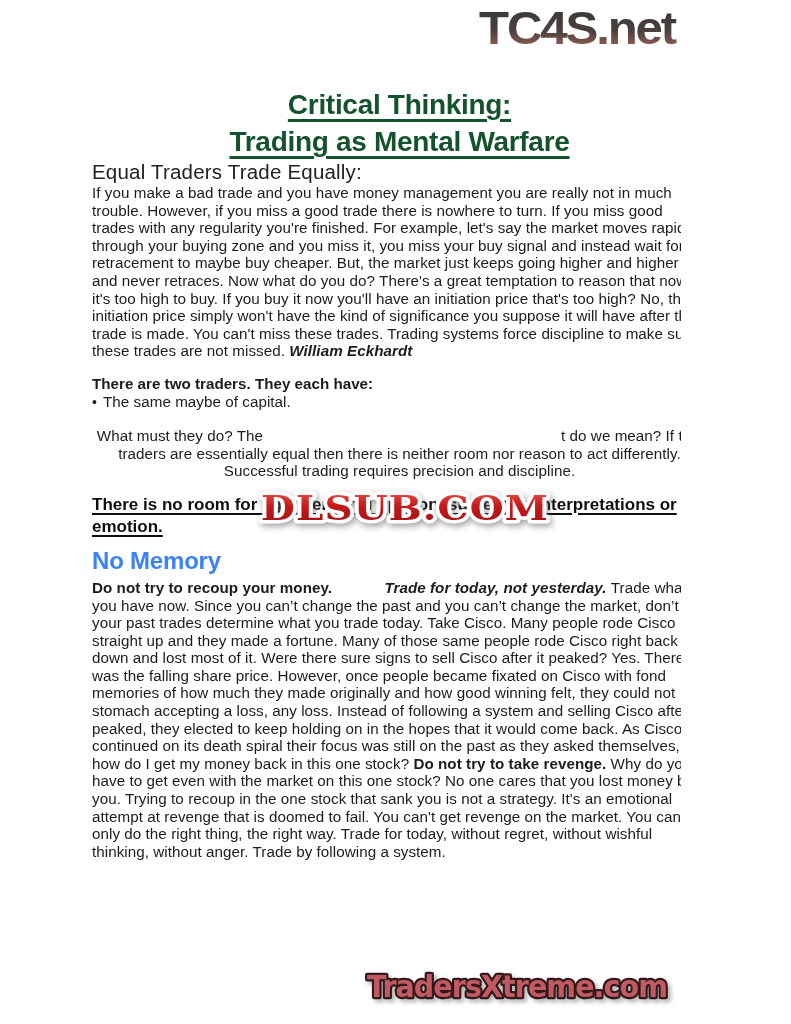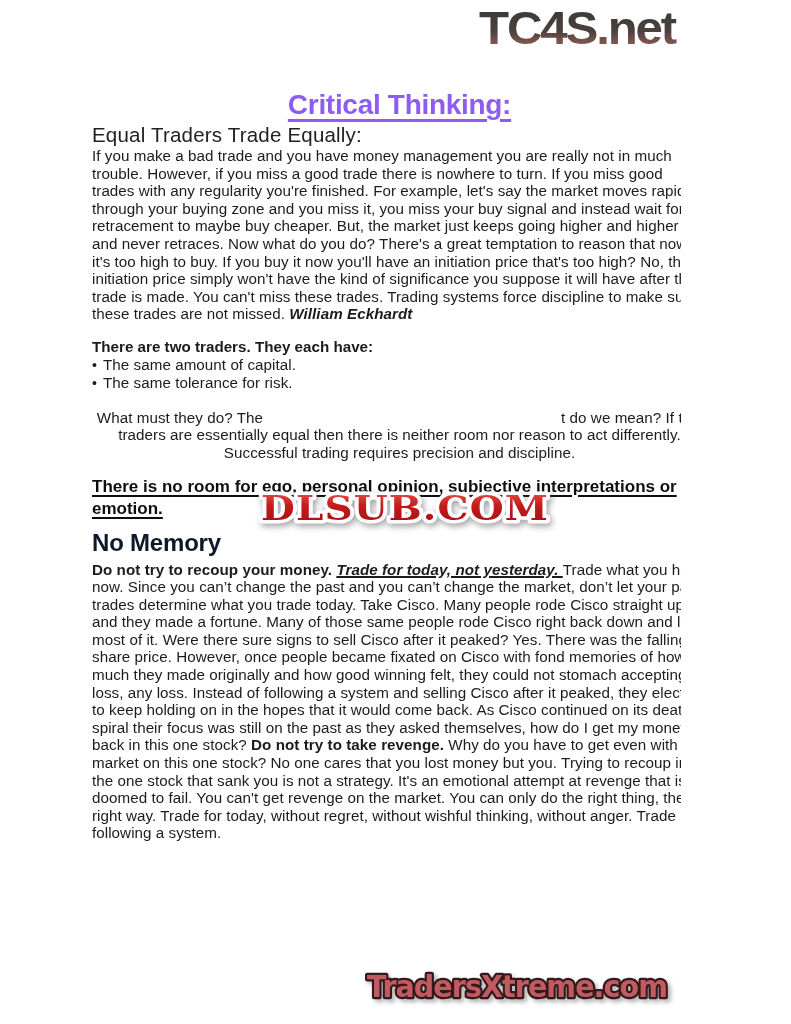--- a/index.html
+++ b/index.html
@@ -3,43 +3,43 @@
 <meta charset="utf-8">
 <style>
   html,body{margin:0;padding:0;background:#ffffff;}
   .page{
     position:relative;width:681px;height:1024px;background:#fff;overflow:hidden;
     font-family:"Liberation Sans",sans-serif;color:#1b1b1b;
   }
   .content{margin-left:92px;width:615px;}
   .title-block{padding-top:86px;text-align:center;}
   .title-line{
-    display:inline-block;font-size:28px;font-weight:bold;line-height:37px;color:#8b5cf6;
+    display:inline-block;font-size:28px;font-weight:bold;line-height:37px;color:#14532d;
     text-decoration:underline;text-decoration-thickness:3px;text-underline-offset:5px;
     letter-spacing:-0.3px;
   }
   .subtitle{font-size:20.5px;color:#222;letter-spacing:0.2px;}
   .body-text{font-size:15.2px;line-height:17.6px;letter-spacing:0.05px;color:#1c1c1c;}
   .para{margin:0;}
   .nmt-head{margin-top:22px;font-size:15.6px;font-weight:bold;font-style:italic;line-height:18px;}
   .attribution{font-weight:bold;font-style:italic;}
   .tt-head{margin-top:15px;font-weight:bold;font-size:15.2px;line-height:17.6px;}
   ul.plain{list-style:none;margin:0;padding:0;}
   ul.plain li{line-height:17.6px;}
   ul.plain li::before{content:"\2022";margin-right:6px;font-size:14px;}
   .wm-para{margin-top:16px;position:relative;text-align:center;}
   .wm-gap{display:inline-block;width:298px;height:1px;}
   .ego-head{
     margin-top:14px;text-align:left;font-size:17px;font-weight:bold;line-height:22px;color:#0e0e0e;
     text-decoration:underline;text-decoration-thickness:2px;text-underline-offset:3px;
   }
-  .nm-head{margin-top:9px;font-size:24px;font-weight:bold;letter-spacing:-0.2px;color:#0f172a;}
+  .nm-head{margin-top:9px;font-size:24px;font-weight:bold;letter-spacing:-0.2px;color:#3b82f6;}
   .big-para{margin-top:4px;}
   .b{font-weight:bold;}
-  .bi-u{font-weight:bold;font-style:italic;text-decoration:underline;text-decoration-thickness:1.5px;}
+  .bi-u{font-weight:bold;font-style:italic;text-decoration-thickness:1.5px;margin-left:48px;}
   .logo-top{position:absolute;top:2px;right:4px;}
   .watermark{position:absolute;left:254px;top:482px;filter:drop-shadow(2px 3px 3px rgba(90,90,90,0.55));}
   .logo-bottom{position:absolute;top:960px;right:8px;filter:drop-shadow(3px 3px 2px rgba(120,120,120,0.55));}
 </style>
 </head>
 <body>
 
 <div class="page">
 
   <svg class="logo-top" width="200" height="54" viewBox="0 0 200 54">
@@ -51,31 +51,31 @@
         <stop offset="1" stop-color="#a5756a"></stop>
       </linearGradient>
     </defs>
     <text x="100" y="42" text-anchor="middle" font-family="Liberation Sans, sans-serif" font-size="46" font-weight="bold" letter-spacing="-2" textLength="196" lengthAdjust="spacingAndGlyphs" fill="url(#tc4sGrad)">TC4S.net</text>
   </svg>
 
   <div class="content">
 
     <div class="title-block">
       <span class="title-line">Critical Thinking:</span><br>
+      <span class="title-line">Trading as Mental Warfare</span>
     </div>
 
     <div class="subtitle">Equal Traders Trade Equally:</div>
 
 
     <p class="para body-text"><span>If you make a bad trade and you have money management you are really not in much trouble. However, if you miss a good trade there is nowhere to turn. If you miss good trades with any regularity you're finished. For example, let's say the market moves rapidly through your buying zone and you miss it, you miss your buy signal and instead wait for a retracement to maybe buy cheaper. But, the market just keeps going higher and higher and never retraces. Now what do you do? There's a great temptation to reason that now it's too high to buy. If you buy it now you'll have an initiation price that's too high? No, the initiation price simply won't have the kind of significance you suppose it will have after the trade is made. You can't miss these trades. Trading systems force discipline to make sure these trades are not missed. </span><span class="attribution">William Eckhardt</span></p>
 
     <div class="tt-head">There are two traders. They each have:</div>
     <ul class="plain body-text">
-      <li>The same amount of capital.</li>
-      <li>The same tolerance for risk.</li>
+      <li>The same maybe of capital.</li>
     </ul>
 
     <p class="para body-text wm-para"><span>What must they do? The</span><span class="wm-gap"></span><span>t do we mean? If two traders are essentially equal then there is neither room nor reason to act differently. Successful trading requires precision and discipline.</span></p>
 
     <div class="ego-head">There is no room for ego, personal opinion, subjective interpretations or emotion.</div>
 
     <div class="nm-head">No Memory</div>
 
     <p class="para body-text big-para"><span class="b">Do not try to recoup your money. </span><span class="bi-u">Trade for today, not yesterday. </span><span>Trade what you have now. Since you can’t change the past and you can’t change the market, don’t let your past trades determine what you trade today. Take Cisco. Many people rode Cisco straight up and they made a fortune. Many of those same people rode Cisco right back down and lost most of it. Were there sure signs to sell Cisco after it peaked? Yes. There was the falling share price. However, once people became fixated on Cisco with fond memories of how much they made originally and how good winning felt, they could not stomach accepting a loss, any loss. Instead of following a system and selling Cisco after it peaked, they elected to keep holding on in the hopes that it would come back. As Cisco continued on its death spiral their focus was still on the past as they asked themselves, how do I get my money back in this one stock? </span><span class="b">Do not try to take revenge. </span><span>Why do you have to get even with the market on this one stock? No one cares that you lost money but you. Trying to recoup in the one stock that sank you is not a strategy. It's an emotional attempt at revenge that is doomed to fail. You can't get revenge on the market. You can only do the right thing, the right way. Trade for today, without regret, without wishful thinking, without anger. Trade by following a system.</span></p>
 

